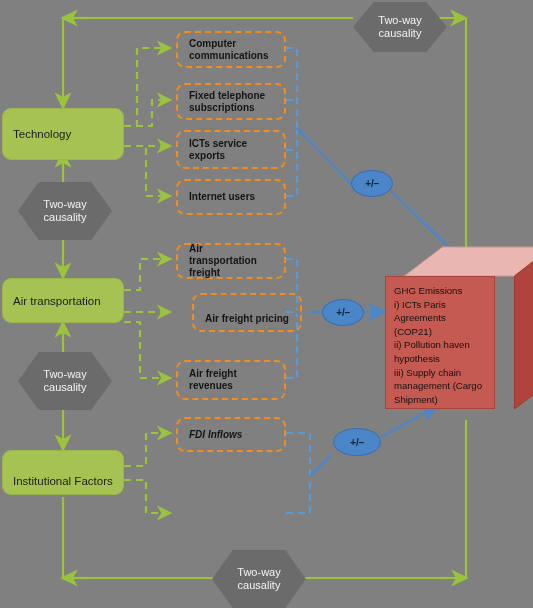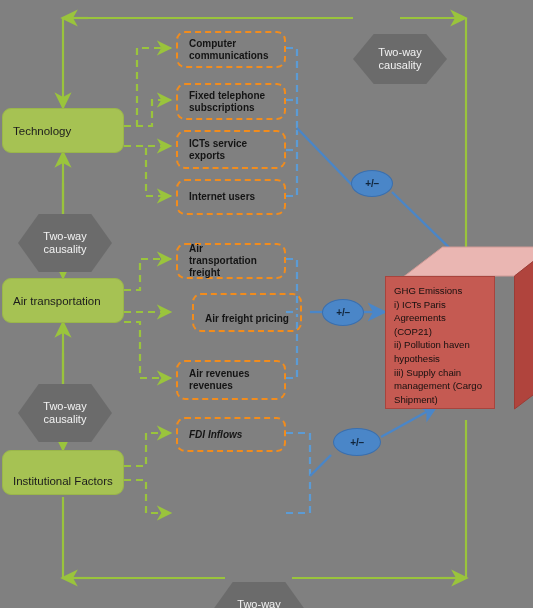--- a/index.html
+++ b/index.html
@@ -57,21 +57,20 @@
   }
   
   .hexagon {
     background: #6b6b6b;
     color: #f2f2f2;
     font-size: 11px;
     line-height: 13.5px;
     text-align: center;
     justify-content: center;
     clip-path: polygon(22% 0%, 78% 0%, 100% 50%, 78% 100%, 22% 100%, 0% 50%);
-    margin-top: 32px;
   }
   
   .ellipse {
     background: #4a86c8;
     border: 1px solid #3a6fae;
     border-radius: 50%;
     color: #10243a;
     font-size: 10px;
     font-weight: bold;
     justify-content: center;
@@ -188,21 +187,21 @@
     <g stroke="#5b9bd5" stroke-width="2.2" fill="none" stroke-dasharray="7,5">
       <path d="M286,433 L310,433 L310,476"></path>
       <path d="M286,513 L310,513 L310,478"></path>
     </g>
     <g stroke="#4a86c8" stroke-width="2.4" fill="none">
       <path d="M310,476 L331,455"></path>
       <path d="M381,437 L437,406" marker-end="url(#blueArrow)"></path>
     </g>
   </svg>
 
-  <div class="node green-box" style="left:2px; top:108px; width:122px; height:45px;">
+  <div class="node green-box" style="left:2px; top:108px; width:122px; height:52px;">
     <div style="width:100%">
       <div>Technology</div>
     </div>
   </div>
 
   <div class="node green-box" style="left:2px; top:278px; width:122px; height:45px;">
     <div style="width:100%">
       <div>Air transportation</div>
     </div>
   </div>
@@ -248,21 +247,21 @@
   </div>
 
   <div class="node orange-box" style="left:192px; top:293px; width:110px; height:39px;align-items:flex-end;">
     <div style="width:100%">
       <div>Air freight pricing</div>
     </div>
   </div>
 
   <div class="node orange-box" style="left:176px; top:360px; width:110px; height:40px;">
     <div style="width:100%">
-      <div>Air revenues</div>
+      <div>Air freight</div>
       <div>revenues</div>
     </div>
   </div>
 
   <div class="node orange-box" style="left:176px; top:417px; width:110px; height:35px;font-style:italic;">
     <div style="width:100%">
       <div>FDI Inflows</div>
     </div>
   </div>
 

